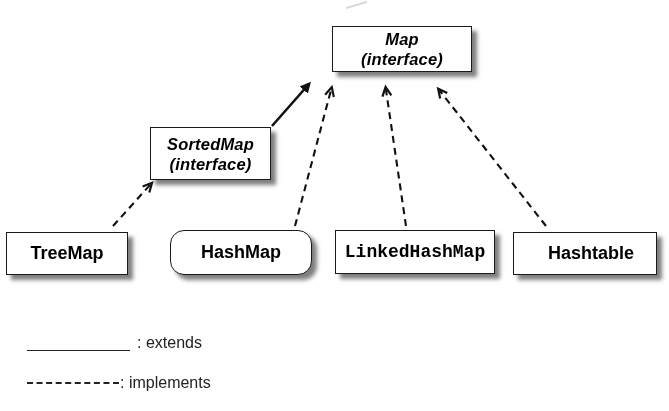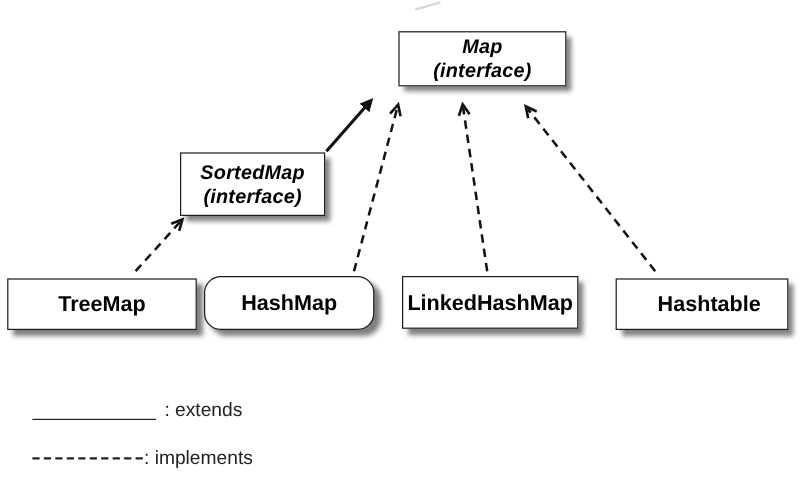--- a/index.html
+++ b/index.html
@@ -35,23 +35,23 @@
   .node.iface .sublabel {
     font-style: italic;
     font-weight: bold;
     font-size: 16.5px;
     line-height: 20px;
     letter-spacing: 0.2px;
   }
   .node.cls .label { font-size: 18px; }
   #node-map            { left: 303px; top: 26px;  width: 140px; height: 46px; margin-left: 29px; }
   #node-sortedmap      { left: 150px; top: 127px; width: 121px; height: 53px; }
-  #node-treemap        { left: 6px;   top: 232px; width: 158px; height: 43px; }
+  #node-treemap        { left: 6px;   top: 232px; width: 122px; height: 43px; }
   #node-hashmap        { left: 170px; top: 230px; width: 142px; height: 45px; border-radius: 14px; }
-  #node-linkedhashmap  { left: 335px; top: 230px; width: 147px; height: 44px; }
+  #node-linkedhashmap  { left: 335px; top: 230px; width: 160px; height: 44px; font-family: Liberation Mono, monospace; }
   #node-hashtable      { left: 513px; top: 232px; width: 144px; height: 43px; padding-left: 12px; }
 
   .legend {
     position: absolute;
     left: 27px;
     top: 334px;
     font-size: 16px;
     color: #222222;
   }
   .legend-row { margin-bottom: 22px; white-space: nowrap; }

